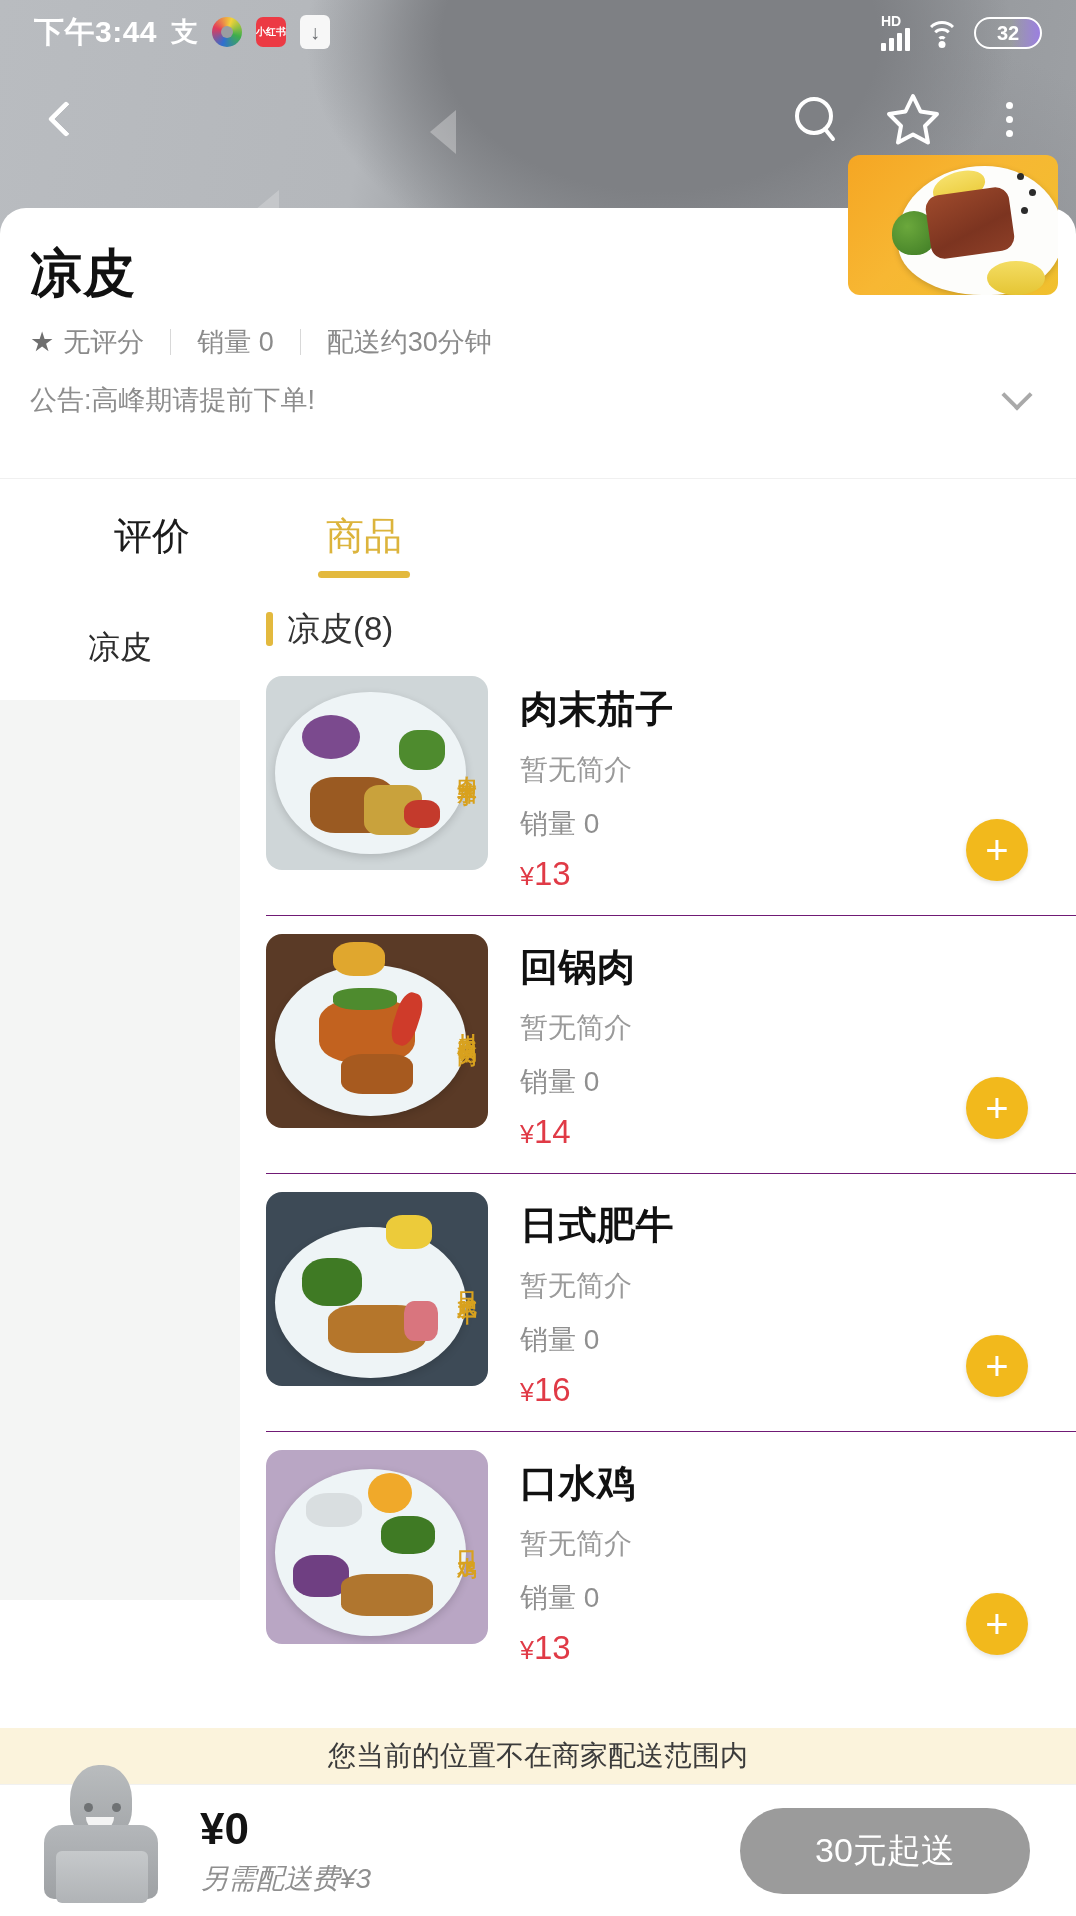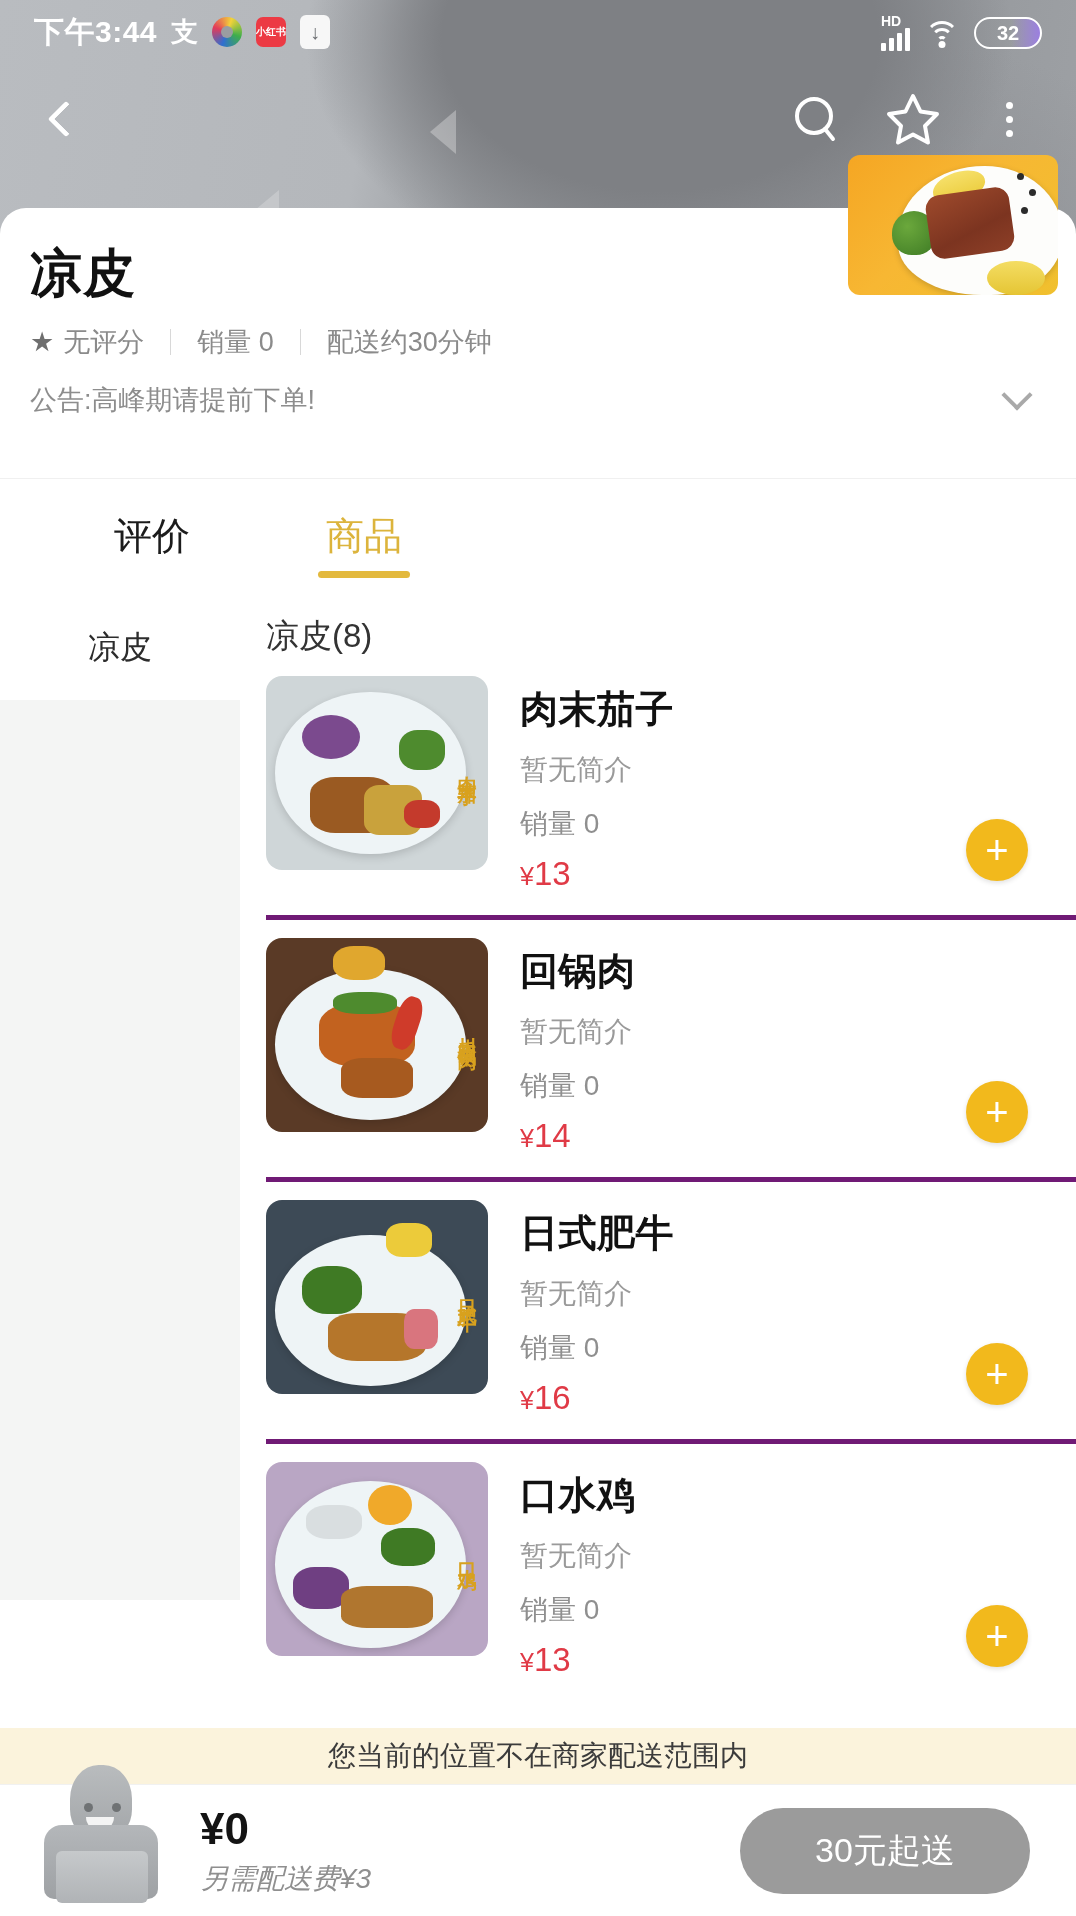--- a/index.html
+++ b/index.html
@@ -173,28 +173,28 @@
   #content { position:absolute; left:0; top:588px; width:1076px; height:1140px; display:flex; z-index:4; }
   #sidebar { width:240px; background:#ffffff; flex-shrink:0; padding-top:22px; }
   #sidebar .cat {
     height:76px; display:flex; align-items:center; justify-content:center;
     font-size:32px; color:#2c2c2c;
   }
   #sidebar .filler { background:#f4f5f4; height:900px; margin-top:14px; }
 
   #list { flex:1; background:#fff; padding-left:26px; overflow:hidden; }
   #section-head {
-    display:flex; align-items:flex-start; gap:14px; height:70px; padding-top:12px;flex-direction:column;
+    display:flex; align-items:center; gap:14px; height:70px; padding-top:12px;
   }
   #section-head .bar { width:7px; height:34px; background:#e3b93e; border-radius:3px; }
   #section-head .txt { font-size:33px; color:#333; }
 
   .item {
     display:flex; align-items:flex-start; padding:18px 0 22px 0;
-    border-bottom:5px solid #701a75; position:relative;
+    border-bottom:1px solid #701a75; position:relative;
   }
   .item-thumb {
     width:222px; height:194px; border-radius:16px; flex-shrink:0;
     overflow:hidden; position:relative; background:#cfd6d8;
   }
   .item-info { flex:1; padding-left:32px; padding-top:8px; }
   .item-name { font-size:38px; font-weight:700; color:#111; letter-spacing:0.5px; }
   .item-desc { font-size:28px; color:#9a9a9a; margin-top:16px; }
   .item-sales { font-size:28px; color:#8f8f8f; margin-top:16px; }
   .item-price { font-size:33px; color:#e03a46; margin-top:12px; font-weight:500; }

